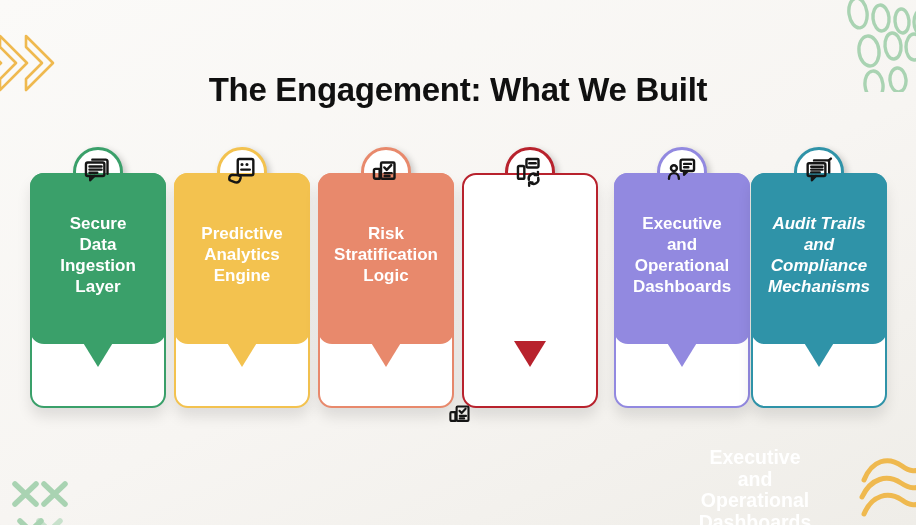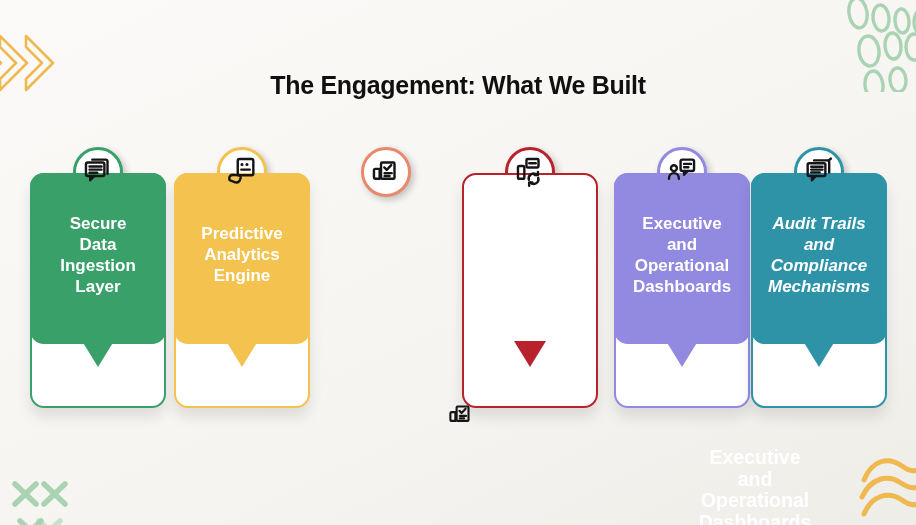--- a/index.html
+++ b/index.html
@@ -3,21 +3,21 @@
 <meta charset="utf-8">
 <style>
   html,body{margin:0;padding:0;background:#dddddd;}
   .canvas{
     position:relative;width:916px;height:525px;overflow:hidden;
     background:linear-gradient(155deg,#fbfaf8 0%,#f7f5f2 55%,#efede8 100%);
     font-family:"Liberation Sans", sans-serif;
   }
   .title{
     position:absolute;top:71px;left:0;width:100%;text-align:center;
-    font-size:25px;font-weight:700;color:#101010;letter-spacing:-0.3px;
+    font-size:33px;font-weight:700;color:#101010;letter-spacing:-0.3px;
   }
   .card-wrap{position:absolute;top:147px;width:136px;height:262px;}
   .badge{
     position:absolute;top:0;left:50%;transform:translateX(-50%);
     width:50px;height:50px;border-radius:50%;background:#ffffff;
     border:3px solid var(--c);box-shadow:3px 3px 7px rgba(0,0,0,0.22);
     box-sizing:border-box;z-index:1;
   }
   .card{
     position:absolute;top:26px;left:0;width:136px;height:235px;
@@ -145,20 +145,28 @@
         <rect x="9" y="3.5" width="11" height="11.5" rx="1.2"></rect>
         <path d="M12 7.4 h0.01 M15.5 7.4 h0.01" style="stroke-width:2.2"></path>
         <path d="M11.5 11 h6"></path>
         <path d="M3 17.5 c0-1.8 1.2-2.8 3-2.8 l3.5 0.3 c1.2 0.2 1.8 1 1.5 2 l-0.5 1.5 c-0.4 1.2 -1.6 1.8 -3.2 1.5 L4.5 19 c-0.9-0.2 -1.5-0.7 -1.5-1.5 z"></path>
       </svg>
     </div>
   </div>
 
   <div class="card-wrap" style="left: 318px; --c: #e8896c;">
     <div class="badge"></div>
+    <div class="card">
+      <div class="color-body">
+        <div class="card-label">Risk
+Stratification
+Logic</div>
+      </div>
+      <div class="pointer"></div>
+    </div>
     <div class="icon">
       <svg width="34" height="34" viewBox="0 0 24 24">
         <path d="M3.5 11.5 a1 1 0 0 1 1-1 h3 v7 h-2.8 a1.2 1.2 0 0 1 -1.2-1.2 z"></path>
         <rect x="8.5" y="6" width="9.5" height="11.5" rx="0.8"></rect>
         <path d="M10.8 9.5 l1.7 1.7 l3.2-3.4"></path>
         <path d="M11 13.5h5 M11 15.5h3.5"></path>
       </svg>
     </div>
   </div>
 

